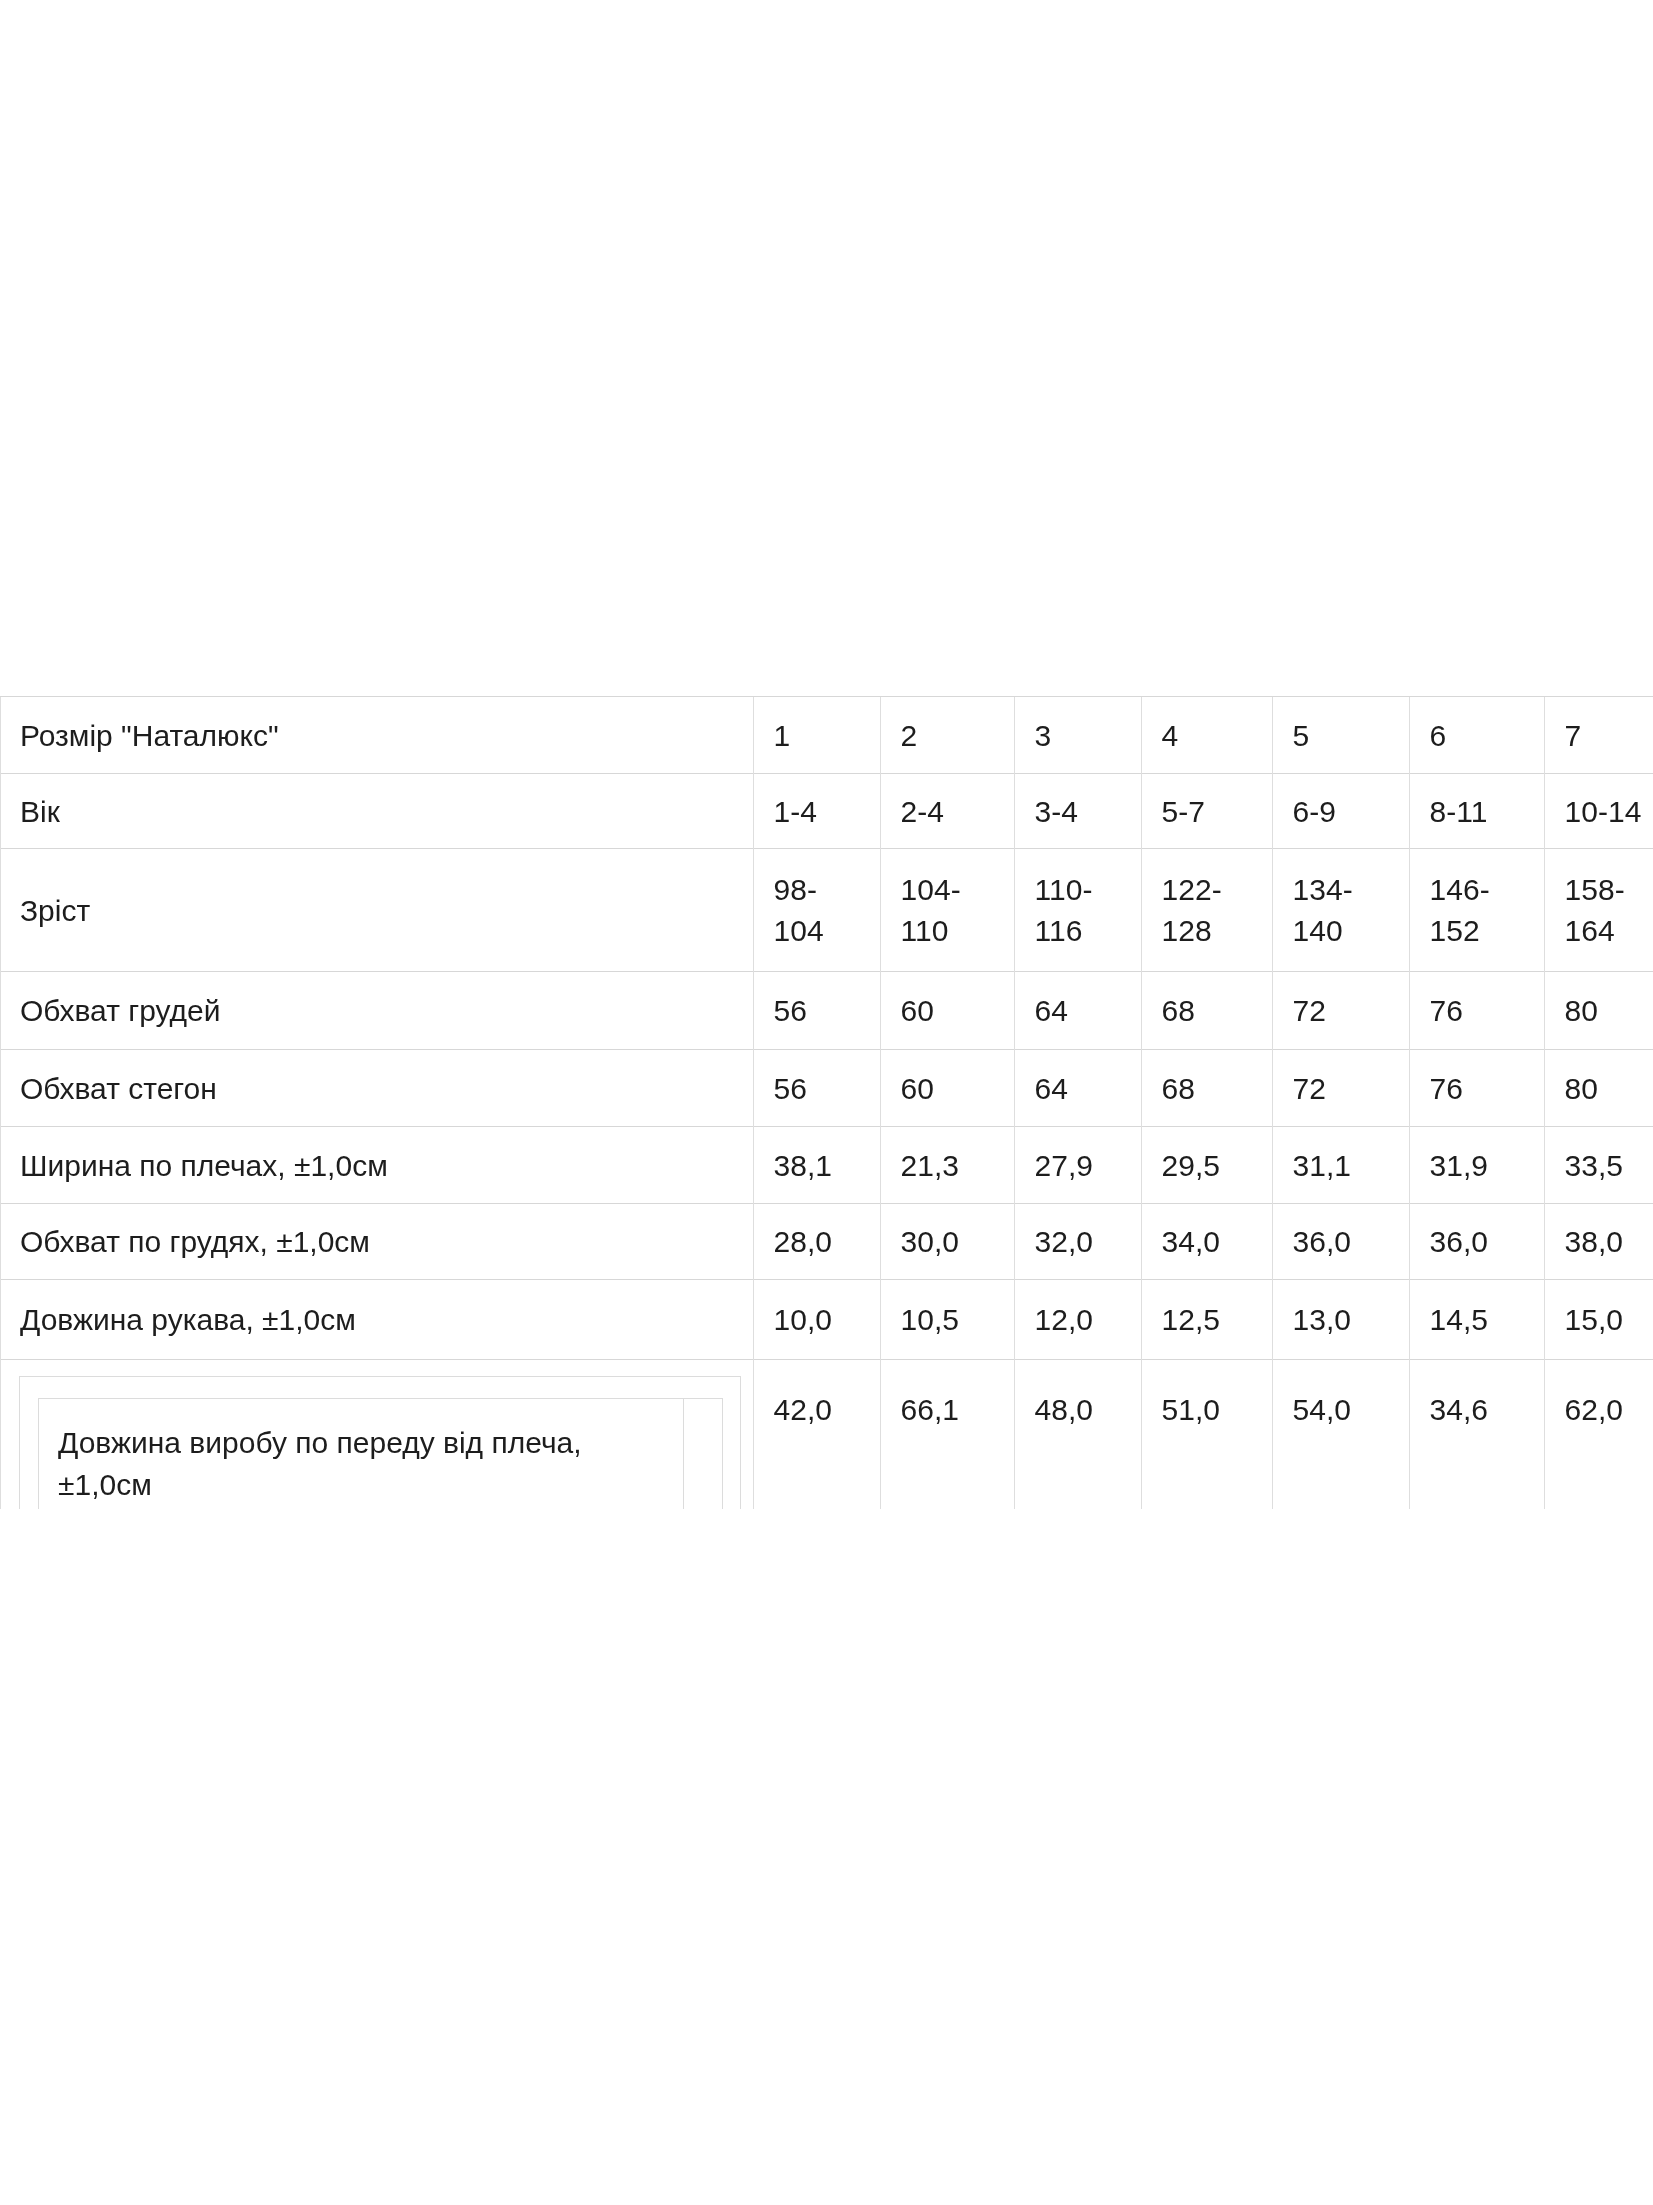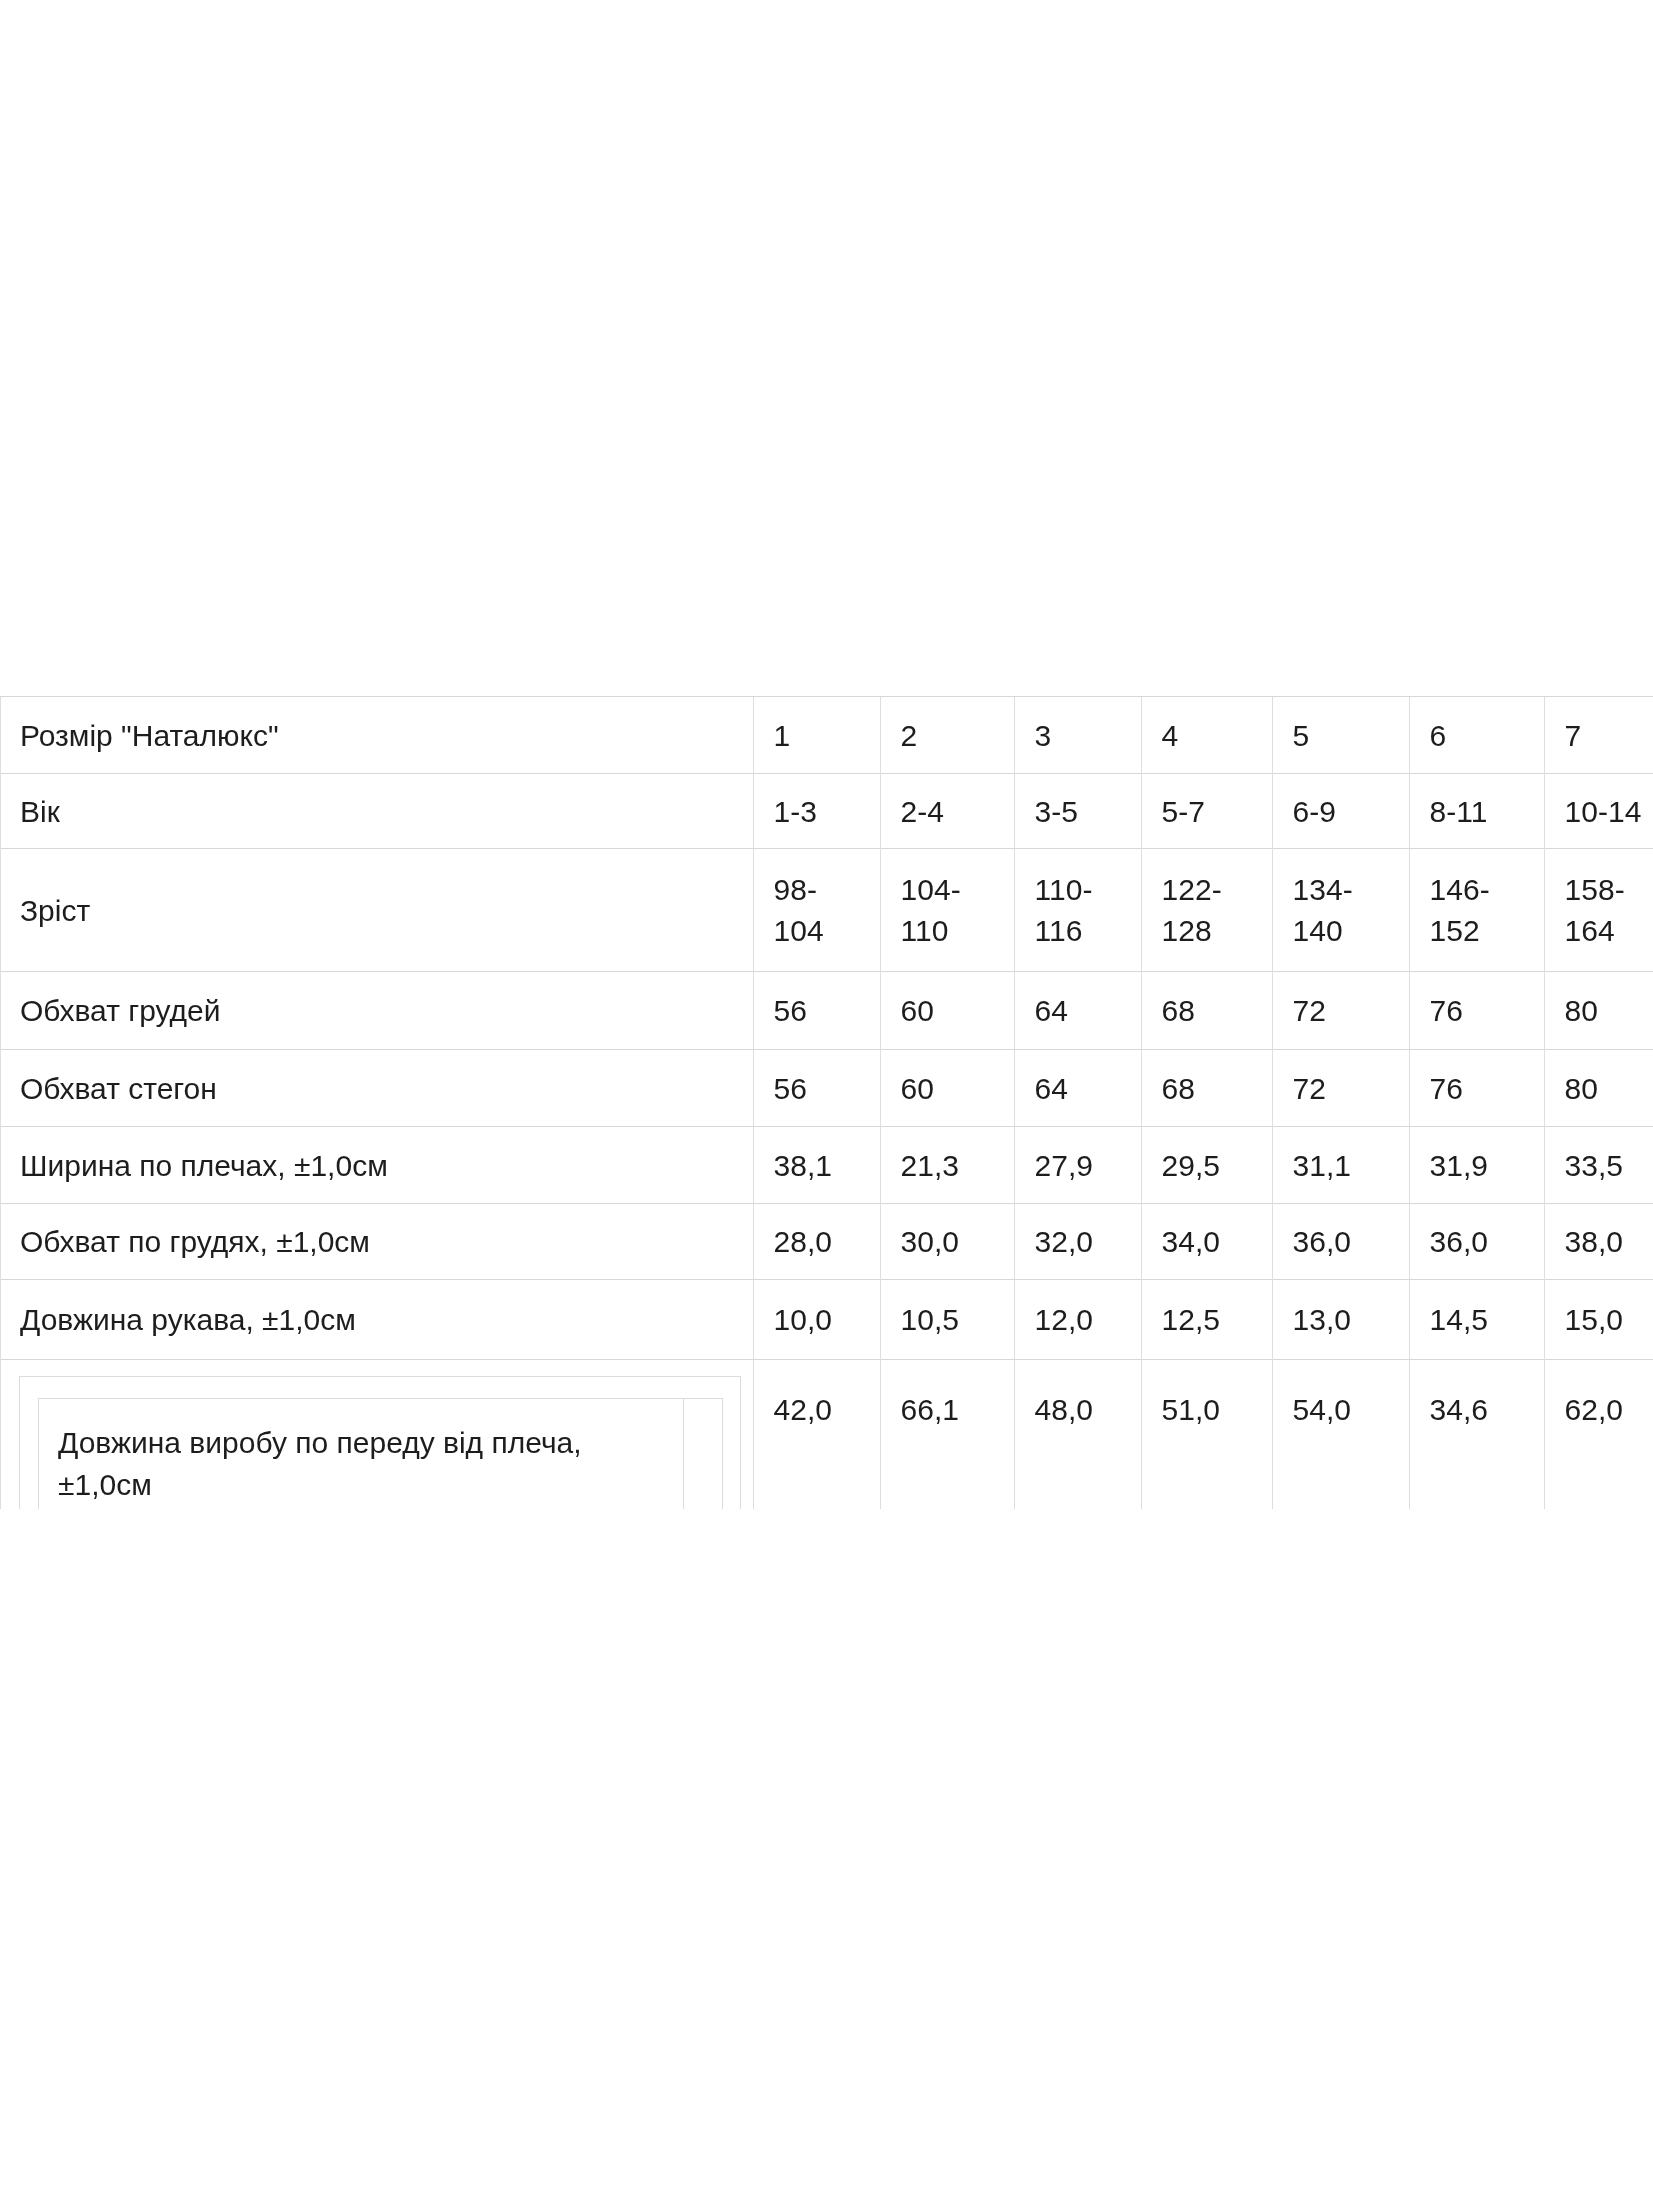--- a/index.html
+++ b/index.html
@@ -121,23 +121,23 @@
       <td>2</td>
       <td>3</td>
       <td>4</td>
       <td>5</td>
       <td>6</td>
       <td>7</td>
     </tr>
 
     <tr class="row-h1">
       <th>Вік</th>
-      <td>1-3</td>
+      <td>1-4</td>
       <td>2-4</td>
-      <td>3-5</td>
+      <td>3-4</td>
       <td>5-7</td>
       <td>6-9</td>
       <td>8-11</td>
       <td>10-14</td>
     </tr>
 
     <tr class="row-h2">
       <th>Зріст</th>
       <td>98-
 104</td>

